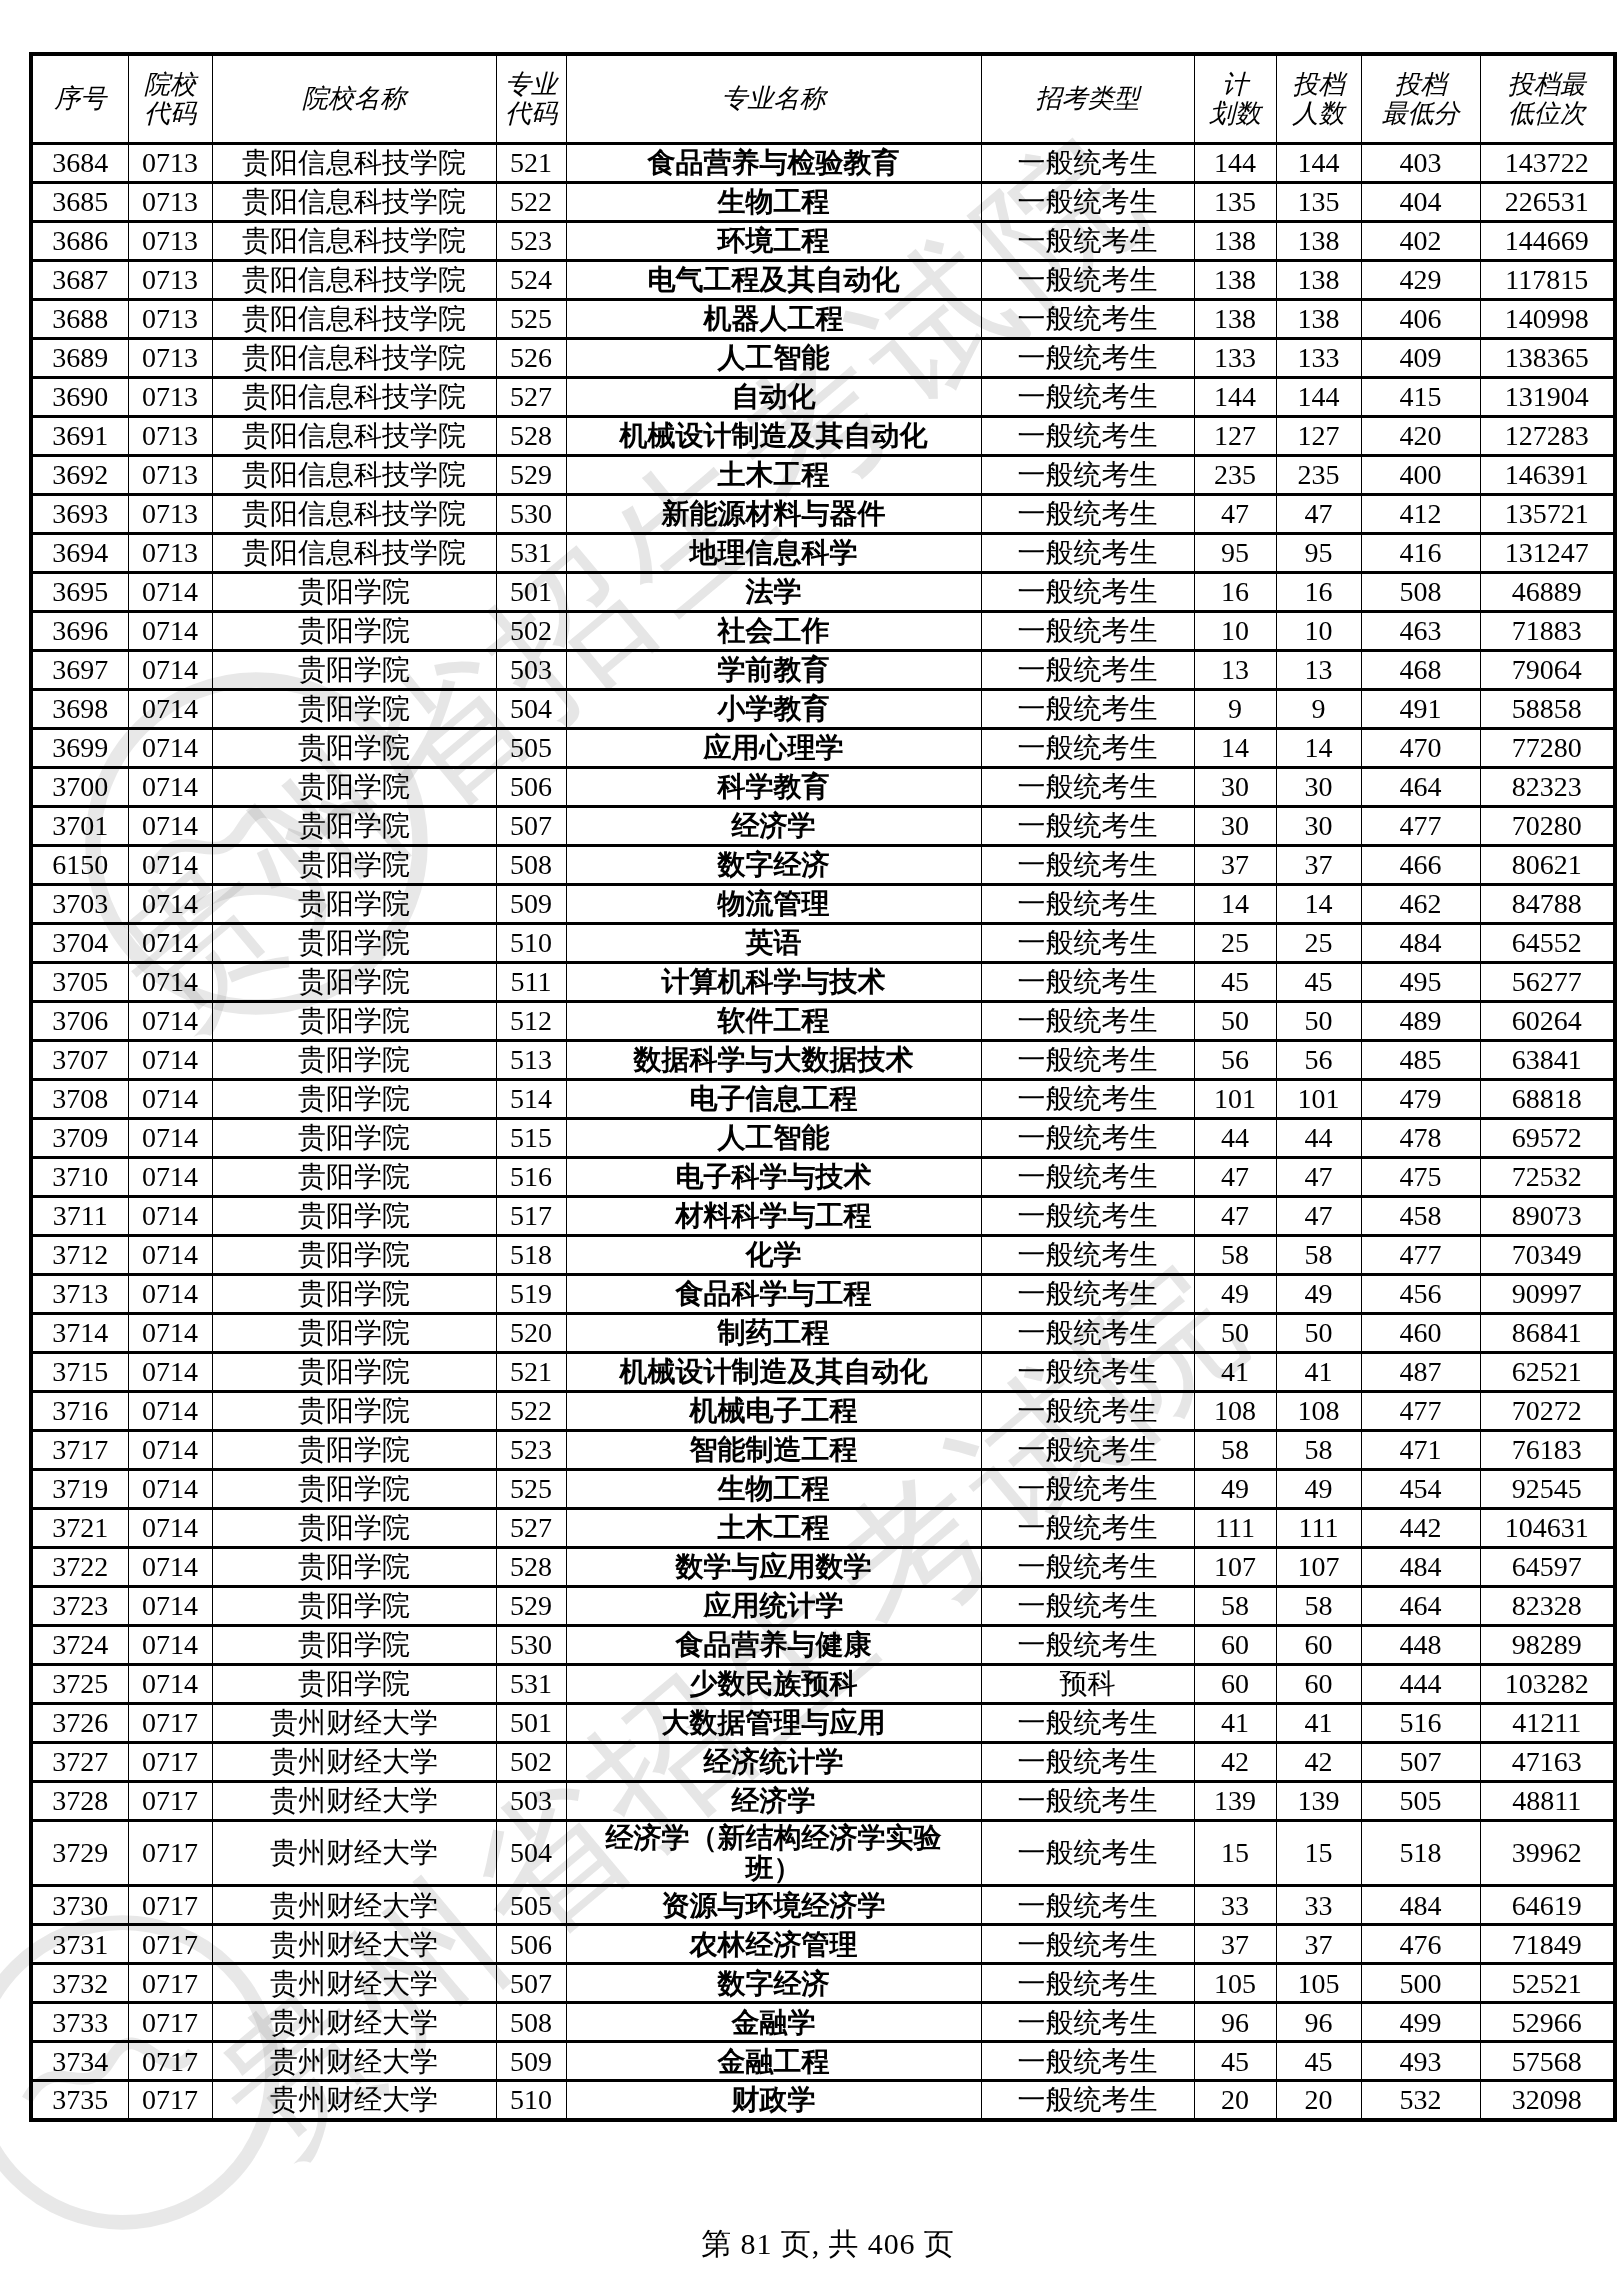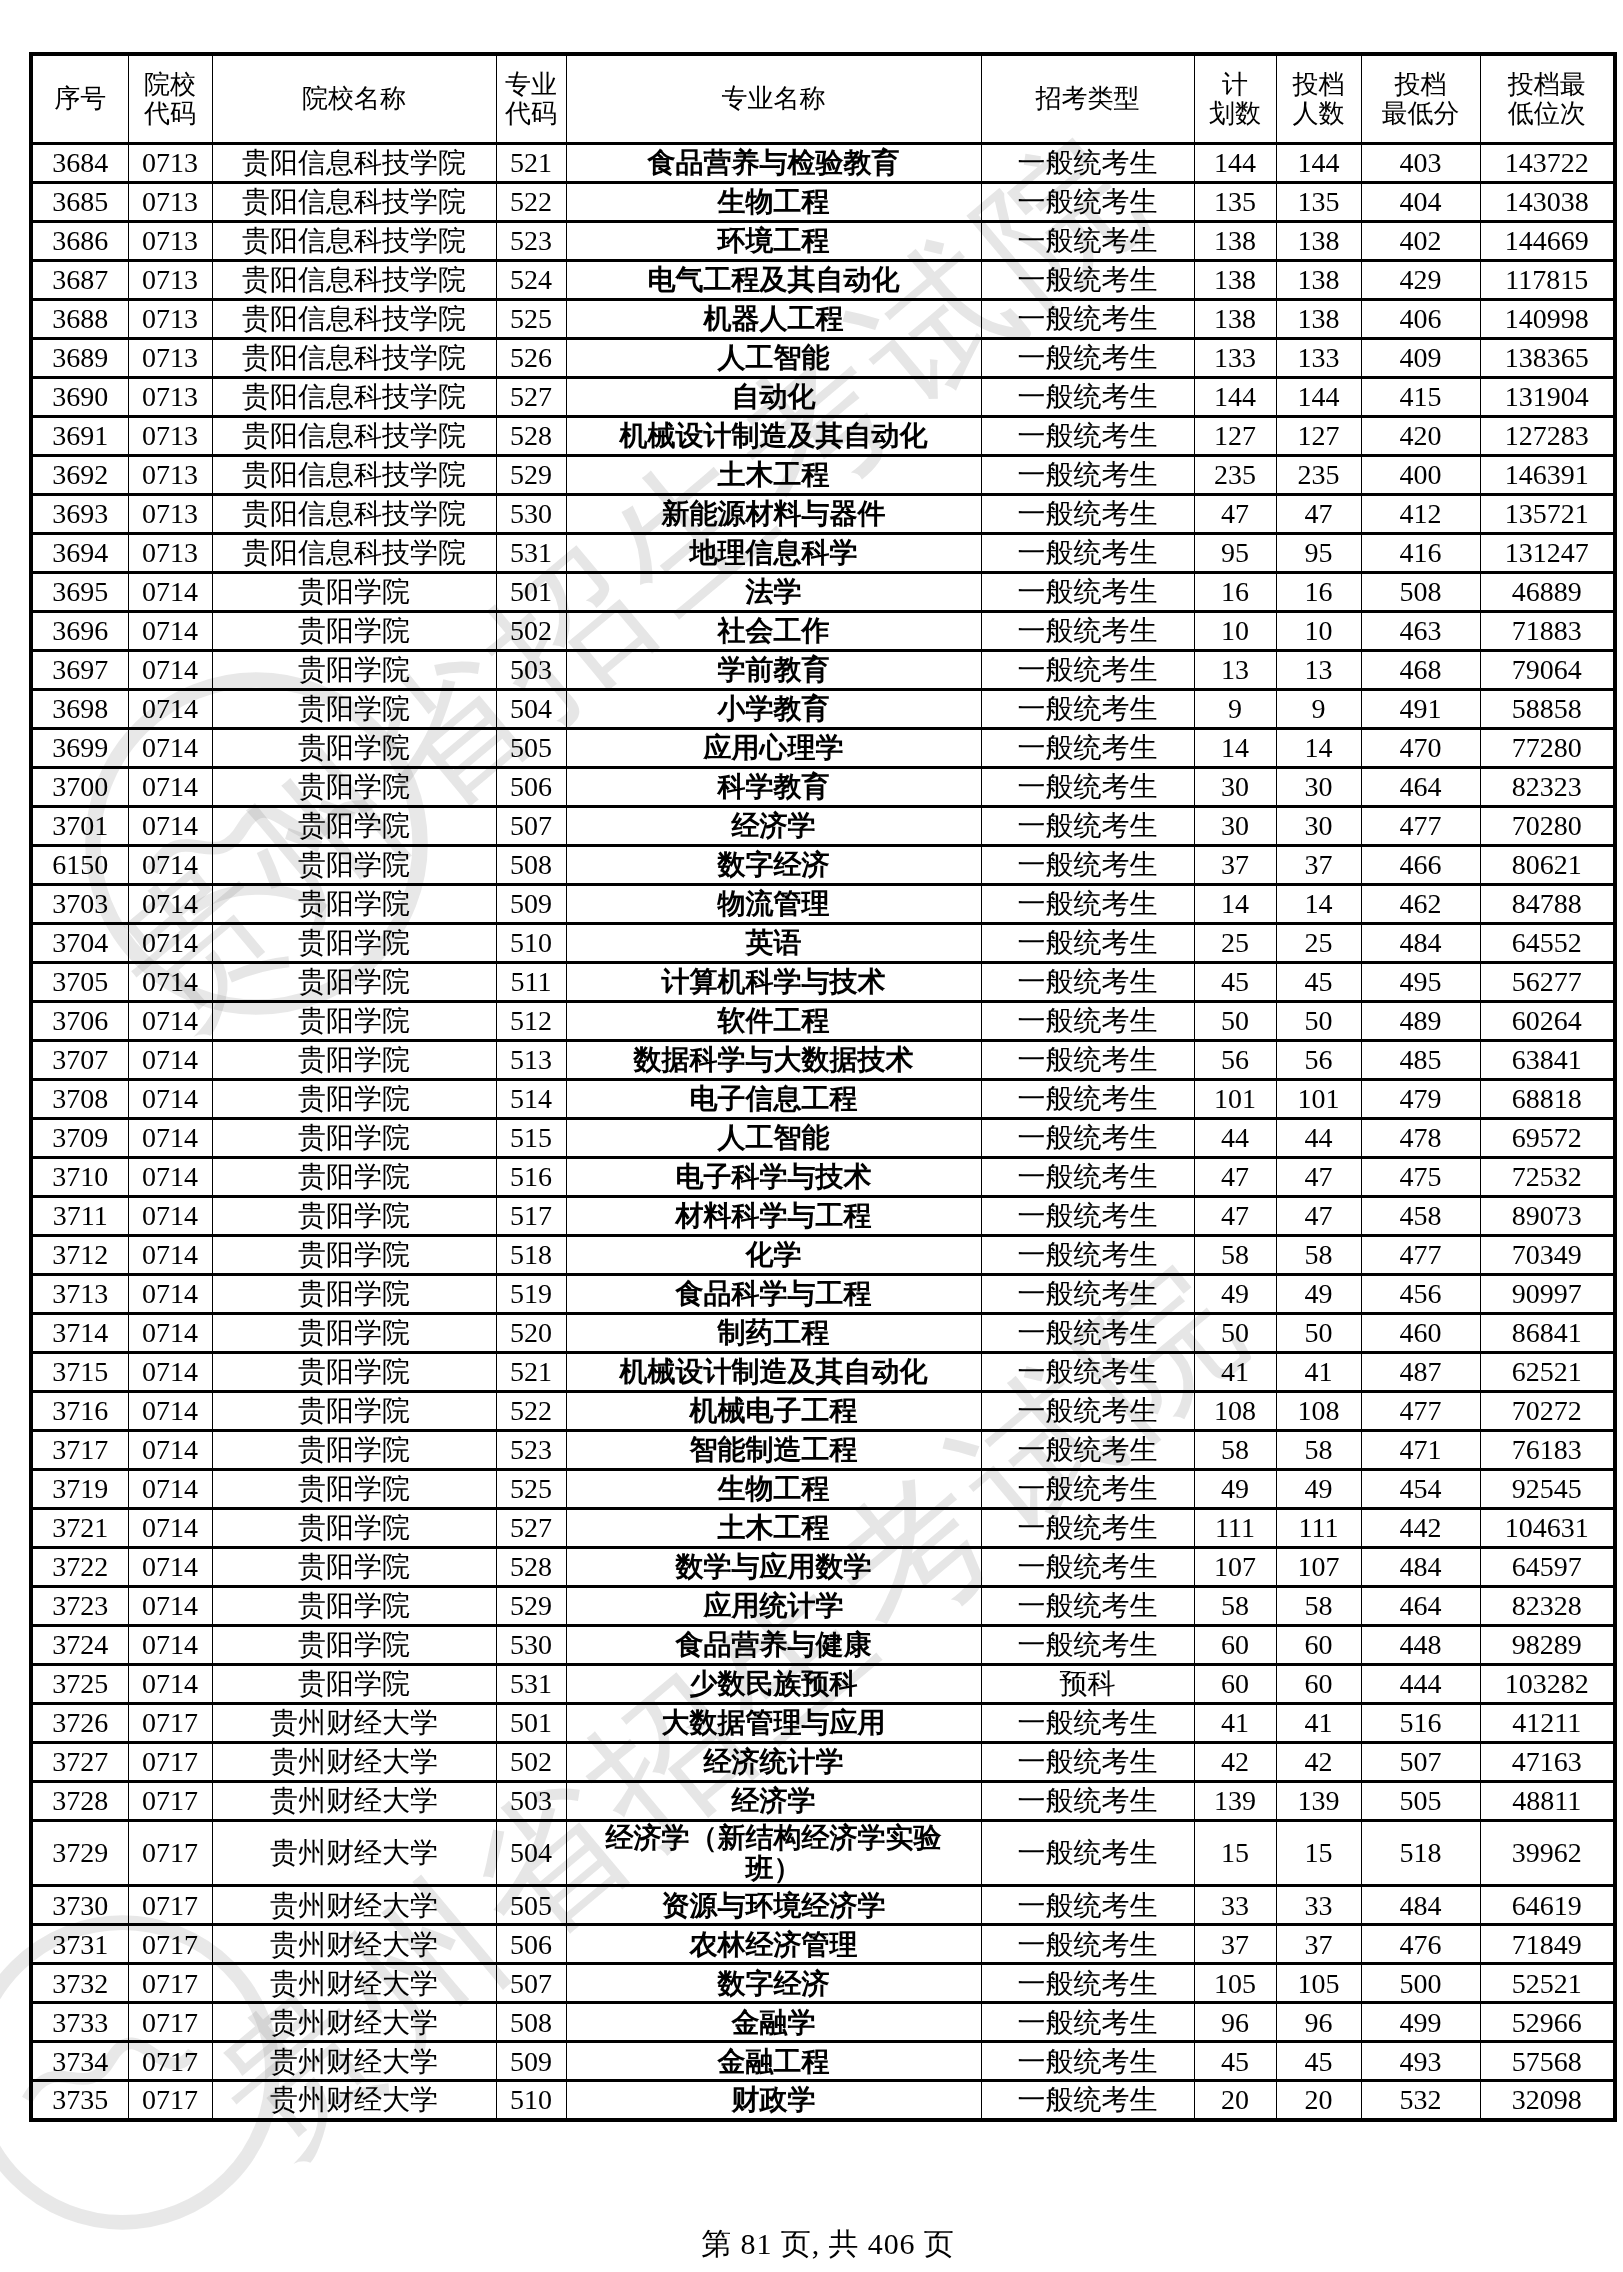--- a/index.html
+++ b/index.html
@@ -54,21 +54,21 @@
   table#results {
     border-width: 4.1px;
   }
   table#results th, table#results td {
     border-top-width: 3.2px;
     border-bottom-width: 3.2px;
     text-align: center;
     vertical-align: middle;
     background: transparent;
   }
-  thead tr { height: 89px; }
+  thead tr { height: 89px; font-style: italic; }
   tbody tr { height: 39px; }
   th {
     font-weight: normal;
     font-size: 26px;
     line-height: 1.12;
     white-space: pre-line;
     padding: 0 1.8px;
   }
   td {
     font-size: 28px;
@@ -166,21 +166,21 @@
         <tr>
           <td class="col1">3685</td>
           <td class="col2">0713</td>
           <td class="col3">贵阳信息科技学院</td>
           <td class="col4">522</td>
           <td class="col5">生物工程</td>
           <td class="col6">一般统考生</td>
           <td class="col7">135</td>
           <td class="col8">135</td>
           <td class="col9">404</td>
-          <td class="col10">143038</td>
+          <td class="col10">226531</td>
         </tr>
         <tr>
           <td class="col1">3686</td>
           <td class="col2">0713</td>
           <td class="col3">贵阳信息科技学院</td>
           <td class="col4">523</td>
           <td class="col5">环境工程</td>
           <td class="col6">一般统考生</td>
           <td class="col7">138</td>
           <td class="col8">138</td>

